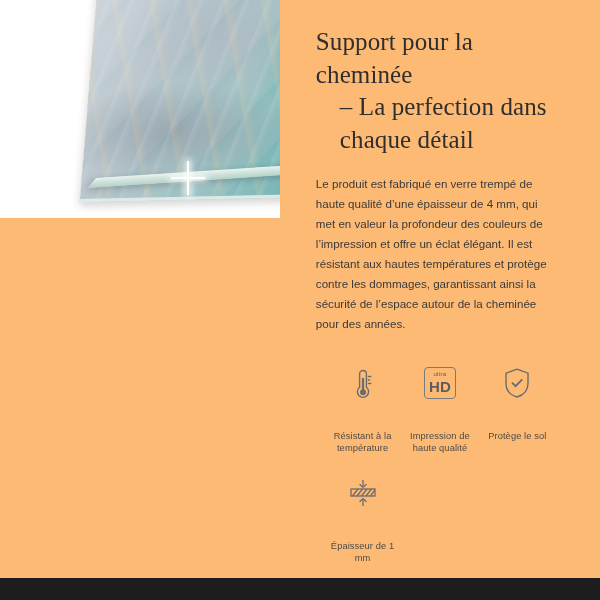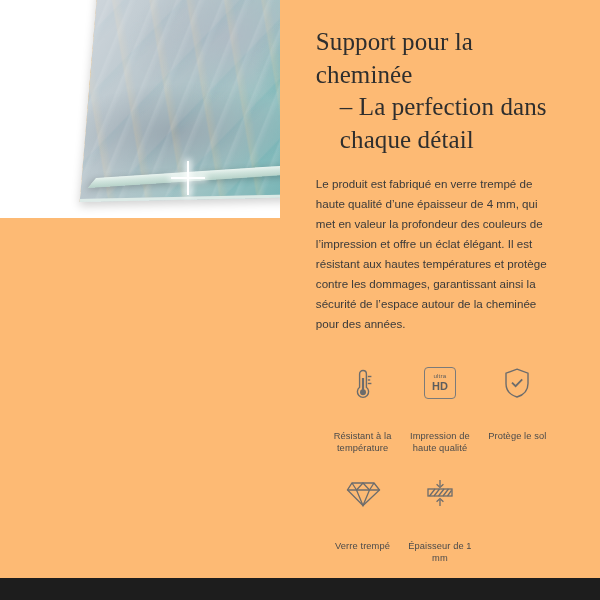--- a/index.html
+++ b/index.html
@@ -150,21 +150,21 @@
     border: 1.4px solid #7a7a7a;
     border-radius: 4px;
     display: flex;
     flex-direction: column;
     align-items: center;
     justify-content: center;
     color: #5d5d5d;
     line-height: 1;
   }
   .ultrahd .u1 { font-size: 6.2px; letter-spacing: 0.2px; }
-  .ultrahd .u2 { font-size: 11px; font-weight: bold; margin-top: 1px; }
+  .ultrahd .u2 { font-size: 15px; font-weight: bold; margin-top: 1px; }
 
   
   .footer-strip {
     position: absolute;
     left: 0;
     bottom: 0;
     width: 600px;
     height: 22px;
     background: #1d1d1d;
   }
@@ -218,31 +218,20 @@
       <div class="feature">
         <div class="feature-icon">
           <svg width="32" height="36" viewBox="0 0 32 36" fill="none" stroke="#6c6c6c" stroke-width="1.4">
             <path d="M16 4.2l11 4v10.2c0 7-4.7 11.6-11 13.6-6.3-2-11-6.6-11-13.6V8.2l11-4z"></path>
             <path d="M11 17.6l3.6 3.6 6.6-6.8" stroke-width="1.8"></path>
           </svg>
         </div>
         <div class="feature-label">Protège le sol</div>
       </div>
 
-      <div class="feature">
-        <div class="feature-icon">
-          <svg width="36" height="32" viewBox="0 0 36 32" fill="none" stroke="#6c6c6c" stroke-width="1.3">
-            <path d="M7 6h22l5.5 7L18 28.5 2.5 13 7 6z"></path>
-            <path d="M2.5 13h32"></path>
-            <path d="M7 6l4.5 7L18 28.5 24.5 13 29 6"></path>
-            <path d="M11.5 13L18 6l6.5 7"></path>
-          </svg>
-        </div>
-        <div class="feature-label">Verre trempé</div>
-      </div>
 
 
       <div class="feature">
         <div class="feature-icon">
           <svg width="34" height="32" viewBox="0 0 34 32" fill="none" stroke="#6c6c6c" stroke-width="1.3">
             <path d="M17 3v6M13.6 7.2L17 10.4l3.4-3.2"></path>
             <rect x="5" y="12" width="24" height="7"></rect>
             <path d="M6.5 19l5.5-7M11 19l5.5-7M15.5 19l5.5-7M20 19l5.5-7M24.5 19l4-5.6"></path>
             <path d="M17 29v-6M13.6 24.8L17 21.6l3.4 3.2"></path>
           </svg>

